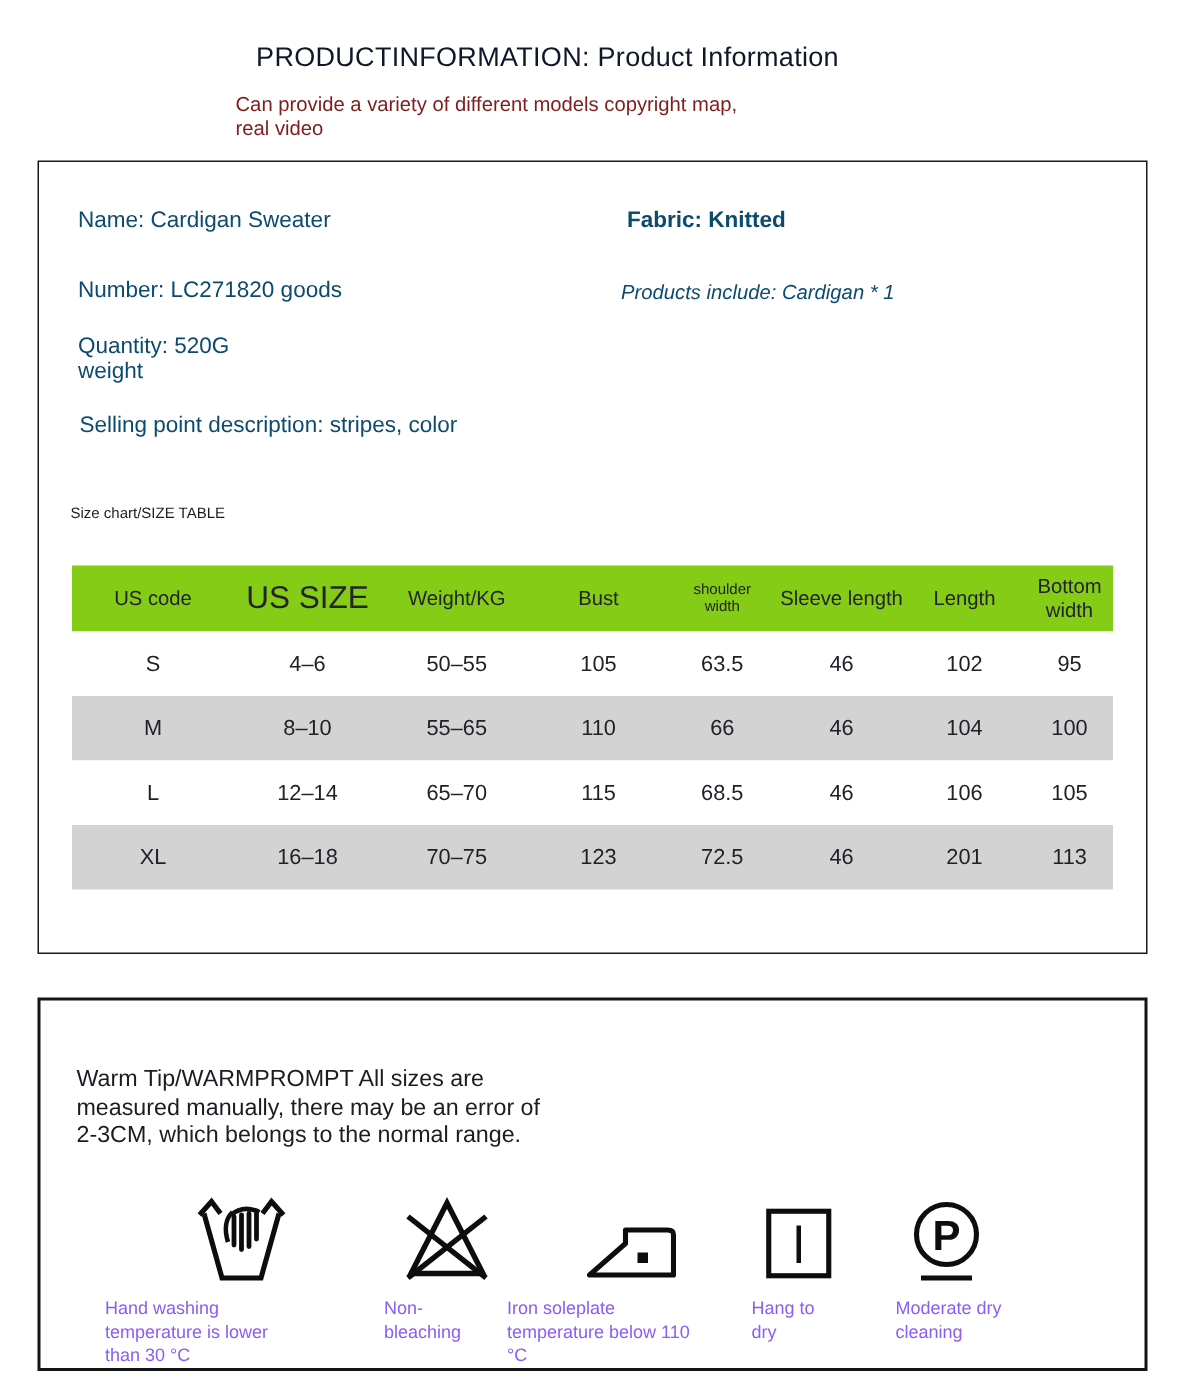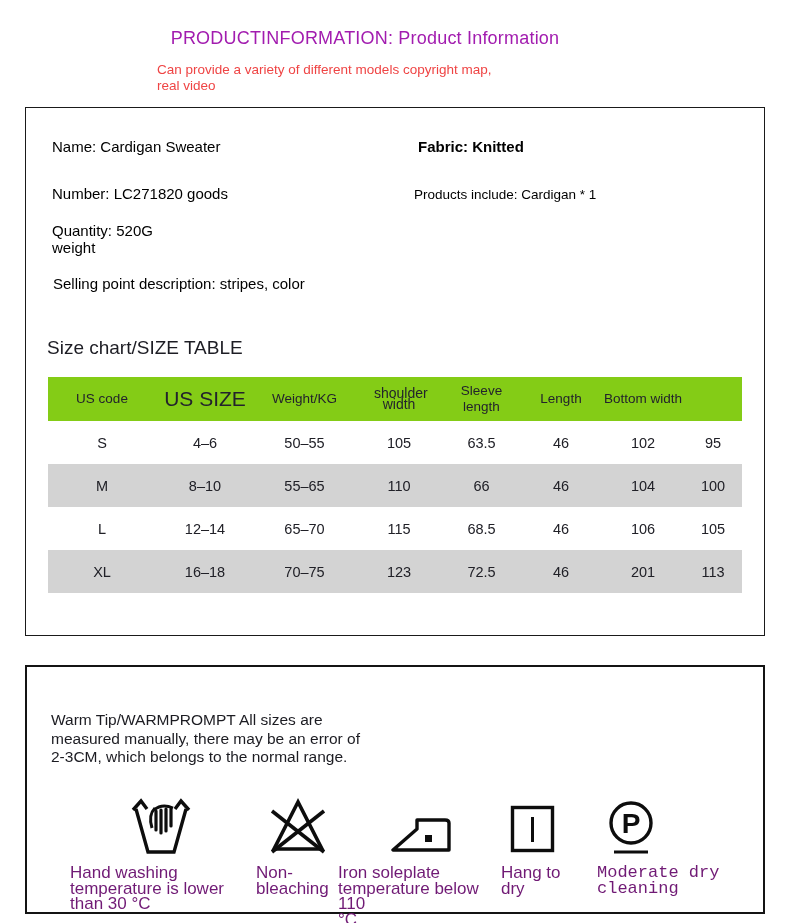--- a/index.html
+++ b/index.html
@@ -1,81 +1,82 @@
 <!DOCTYPE html>
 <html><head>
 <meta charset="utf-8">
 <style>
   html,body { margin:0; padding:0; background:#ffffff; }
   body { font-family:"Liberation Sans","DejaVu Sans",sans-serif; }
   #stage { position:relative; width:790px; height:923px; background:#ffffff; overflow:hidden; }
   .abs { position:absolute; }
 
   #page-title { left:0; top:28px; width:730px; text-align:center;
-    font-size:18px; color:#a21caf; letter-spacing:.2px; }
-  #page-subtitle { left:157px; top:62px; font-size:13.5px; line-height:15.5px; color:#ef4444; }
+    font-size:18px; color:#0f172a; letter-spacing:.2px; }
+  #page-subtitle { left:157px; top:62px; font-size:13.5px; line-height:15.5px; color:#7f1d1d; }
 
   .box { position:absolute; background:#ffffff; box-sizing:border-box; }
   #info-box  { left:25px; top:107px; width:740px; height:529px; border:1.5px solid #1a1a1a; }
   #care-box  { left:25px; top:665px; width:740px; height:249px; border:2px solid #141414; }
 
-  .field { position:absolute; font-size:15px; color:#000000; white-space:nowrap; }
+  .field { position:absolute; font-size:15px; color:#0c4a6e; white-space:nowrap; }
   .field.small { font-size:13.5px; }
   .twoline { line-height:17px; }
 
-  #size-chart-title { position:absolute; left:21px; top:229px; font-size:19px; color:#1d1d24; }
+  #size-chart-title { position:absolute; left:21px; top:229px; font-size:10px; color:#1d1d24; }
 
   #size-table { position:absolute; left:22px; top:269px; width:694px; }
   .trow { display:grid; grid-template-columns:108px 98px 101px 88px 77px 82px 82px 58px; }
   .trow.thead { height:44px; background:#84cc16; }
   .trow.tdata { height:43px; background:#ffffff; }
   .trow.tdata.alt { background:#d3d3d3; }
   .cell { display:flex; align-items:center; justify-content:center; text-align:center; }
   .thead .cell { font-size:13.5px; color:#23232c; line-height:16px; }
   .thead .c1 { font-size:21px; }
-  .thead .c4 { font-size:14px; line-height:11px; }
+  .thead .c4 { font-size:10px; line-height:11px; }
   .thead .c4 .wrapcap { display:block; max-width:50px; }
   .tdata .cell { font-size:14.5px; color:#202027; }
 
   #warm-tip { position:absolute; left:24px; top:44px; font-size:15.5px; line-height:18.5px; color:#1c1c22; }
 
   .care-icon { position:absolute; }
   .care-icon svg { display:block; }
-  .care-label { position:absolute; top:198px; font-size:17px; line-height:15.5px; color:#701a75; }
+  .care-label { position:absolute; top:198px; font-size:12px; line-height:15.5px; color:#8b5cf6; }
 </style>
 </head>
 <body>
 
 <div id="stage">
 
   <div id="page-title" class="abs">PRODUCTINFORMATION: Product Information</div>
 
   <div id="page-subtitle" class="abs">
     <div>Can provide a variety of different models copyright map,</div>
     <div>real video</div>
   </div>
 
   <div id="info-box" class="box">
     <div class="field" style="left:26px; top:30px;">Name: Cardigan Sweater</div>
     <div class="field" style="left:392px; top:30px;font-weight:bold;">Fabric: Knitted</div>
     <div class="field" style="left:26px; top:77px;">Number: LC271820 goods</div>
-    <div class="field small" style="left:388px; top:79px;">Products include: Cardigan * 1</div>
+    <div class="field small" style="left:388px; top:79px;font-style:italic;">Products include: Cardigan * 1</div>
     <div class="field twoline" style="left:26px; top:114px;">
       <div>Quantity: 520G</div>
       <div>weight</div>
     </div>
     <div class="field" style="left:27px; top:167px;">Selling point description: stripes, color</div>
 
     <div id="size-chart-title">Size chart/SIZE TABLE</div>
 
     <div id="size-table">
       <div class="trow thead">
         <div class="cell c0">US code</div>
         <div class="cell c1">US SIZE</div>
         <div class="cell c2">Weight/KG</div>
+        <div class="cell c3">Bust</div>
         <div class="cell c4">
             <span class="wrapcap">shoulder width</span>
           </div>
         <div class="cell c5">Sleeve length</div>
         <div class="cell c6">Length</div>
         <div class="cell c7">Bottom width</div>
       </div>
 
       <div class="trow tdata">
         <div class="cell">S</div>
@@ -185,19 +186,19 @@
     </div>
     <div class="care-label" style="left:311px; width:170px;">
       <div>Iron soleplate</div>
       <div>temperature below 110</div>
       <div>°C</div>
     </div>
     <div class="care-label" style="left:474px;">
       <div>Hang to</div>
       <div>dry</div>
     </div>
-    <div class="care-label" style="left:570px;font-family:Liberation Mono, monospace;">
+    <div class="care-label" style="left:570px;">
       <div>Moderate dry</div>
       <div>cleaning</div>
     </div>
   </div>
 
 </div>
 
 </body></html>

